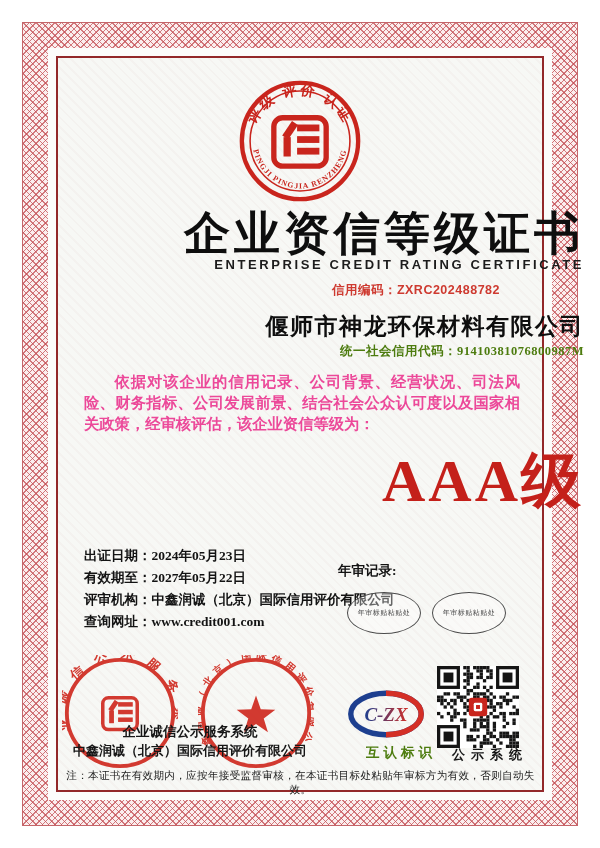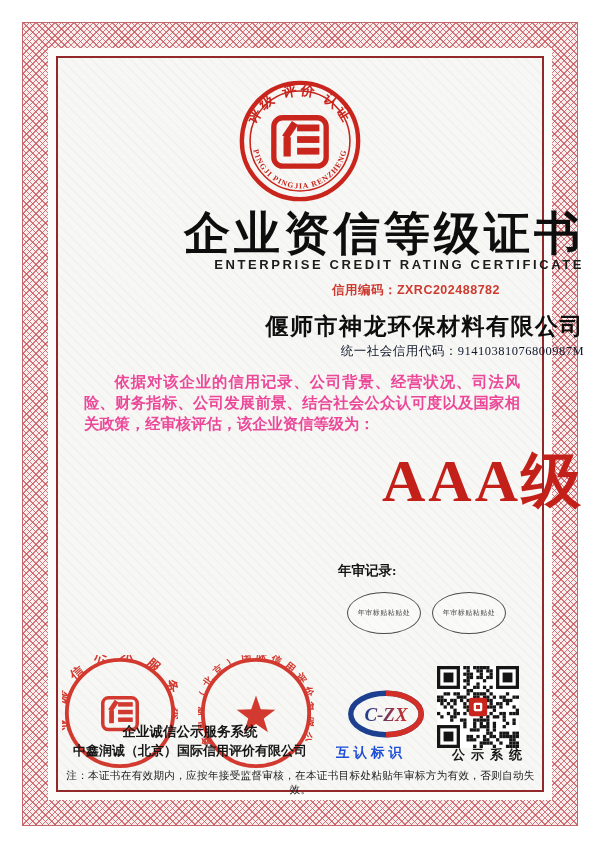--- a/index.html
+++ b/index.html
@@ -16,40 +16,40 @@
   .inner-line{position:absolute;inset:56px;border:2px solid #93282a;background:#f7f8f5;
     background-image:repeating-linear-gradient(45deg, rgba(190,130,130,.05) 0 2px, rgba(255,255,255,0) 2px 7px);}
   .abs{position:absolute;}
   .center{left:0;right:16px;text-align:right;}
   .title{top:203px;font-size:46px;font-weight:700;letter-spacing:4px;color:#0e0e0e;}
   .subtitle{top:257px;font-size:13px;font-weight:700;letter-spacing:2.6px;color:#1c1c1c;
     font-family:"Liberation Sans","DejaVu Sans",sans-serif;padding-left:28px;}
   .credit-code{top:282px;right:100px;font-size:12.5px;font-weight:700;color:#ce3a30;
     font-family:"Liberation Sans","DejaVu Sans",sans-serif;letter-spacing:.5px;}
   .company{top:311px;font-size:23px;font-weight:700;color:#0e0e0e;letter-spacing:1.5px;}
-  .uscc{top:343px;font-size:12.5px;font-weight:400;color:#0f172a;letter-spacing:.5px;}
+  .uscc{top:343px;font-size:12.5px;font-weight:700;color:#4d7c0f;letter-spacing:.5px;}
   .paragraph{top:371px;left:84px;right:80px;font-size:15.3px;line-height:21px;font-weight:700;
     color:#ec4899;text-align:justify;text-indent:2em;}
   .rating{top:441px;font-size:60px;font-weight:700;color:#c4201a;letter-spacing:3px;}
   .details{top:545px;left:84px;font-size:13.5px;font-weight:700;color:#131313;}
   .details .row{height:22px;line-height:22px;white-space:nowrap;}
   .annual-label{top:562px;left:338px;font-size:13.5px;font-weight:700;color:#131313;}
   .sticker{top:592px;width:72px;height:40px;border:1.5px solid #4b4b4b;border-radius:50%;
     display:flex;align-items:center;justify-content:center;font-size:7px;color:#4a4a4a;
     letter-spacing:.5px;background:rgba(255,255,255,.35);}
   .sticker.s1{left:347px;} .sticker.s2{left:432px;}
   .stamp{top:655px;width:116px;height:116px;}
   .stamp.left{left:62px;} .stamp.right{left:198px;}
   .stamp-captions{top:724px;left:56px;width:268px;text-align:center;z-index:5;
     font-weight:700;color:#161616;}
   .stamp-captions .l1{font-size:13.5px;line-height:16px;}
   .stamp-captions .l2{font-size:13px;line-height:22px;}
   .czx{top:686px;left:340px;width:92px;height:56px;}
-  .czx-caption{top:744px;left:336px;width:100px;text-align:left;font-size:13.5px;
-    font-weight:700;letter-spacing:4px;color:#1d4ed8;}
+  .czx-caption{top:744px;left:336px;width:100px;text-align:right;font-size:13.5px;
+    font-weight:700;letter-spacing:4px;color:#4d7c0f;}
   .qr{top:666px;left:437px;width:82px;height:82px;}
   .qr-caption{top:746px;left:428px;width:100px;text-align:right;font-size:13px;
     font-weight:700;letter-spacing:6px;color:#161616;}
   .footer-note{top:769px;left:63px;right:62px;text-align:center;font-size:10.6px;
     font-weight:400;color:#1d1d1d;letter-spacing:.3px;}
   .seal-top{top:78px;left:237px;width:126px;height:126px;}
   svg text{font-family:"Liberation Serif","DejaVu Serif",serif;}
 </style>
 </head>
 <body>
@@ -95,20 +95,26 @@
   </div>
 
   <div class="abs center company">偃师市神龙环保材料有限公司</div>
   <div class="abs center uscc">
     <span>统一社会信用代码：</span><span>91410381076800987M</span>
   </div>
 
   <div class="abs paragraph">依据对该企业的信用记录、公司背景、经营状况、司法风险、财务指标、公司发展前景、结合社会公众认可度以及国家相关政策，经审核评估，该企业资信等级为：</div>
   <div class="abs center rating">AAA级</div>
 
+  <div class="abs details">
+    <div class="row"><span>出证日期：</span><span>2024年05月23日</span></div>
+    <div class="row"><span>有效期至：</span><span>2027年05月22日</span></div>
+    <div class="row"><span>评审机构：</span><span>中鑫润诚（北京）国际信用评价有限公司</span></div>
+    <div class="row"><span>查询网址：</span><span>www.credit001.com</span></div>
+  </div>
 
   <div class="abs annual-label">年审记录:</div>
   <div class="abs sticker s1">年审标贴粘贴处</div>
   <div class="abs sticker s2">年审标贴粘贴处</div>
 
   <svg class="abs stamp left" viewBox="-60 -60 120 120" style="opacity:.93">
     <defs>
         <path id="ls-arc" d="M -49,26 A 55.5,55.5 0 1 1 49,26" fill="none"></path>
       </defs>
     <circle r="55" fill="none" stroke="#d02c22" stroke-width="4"></circle>

